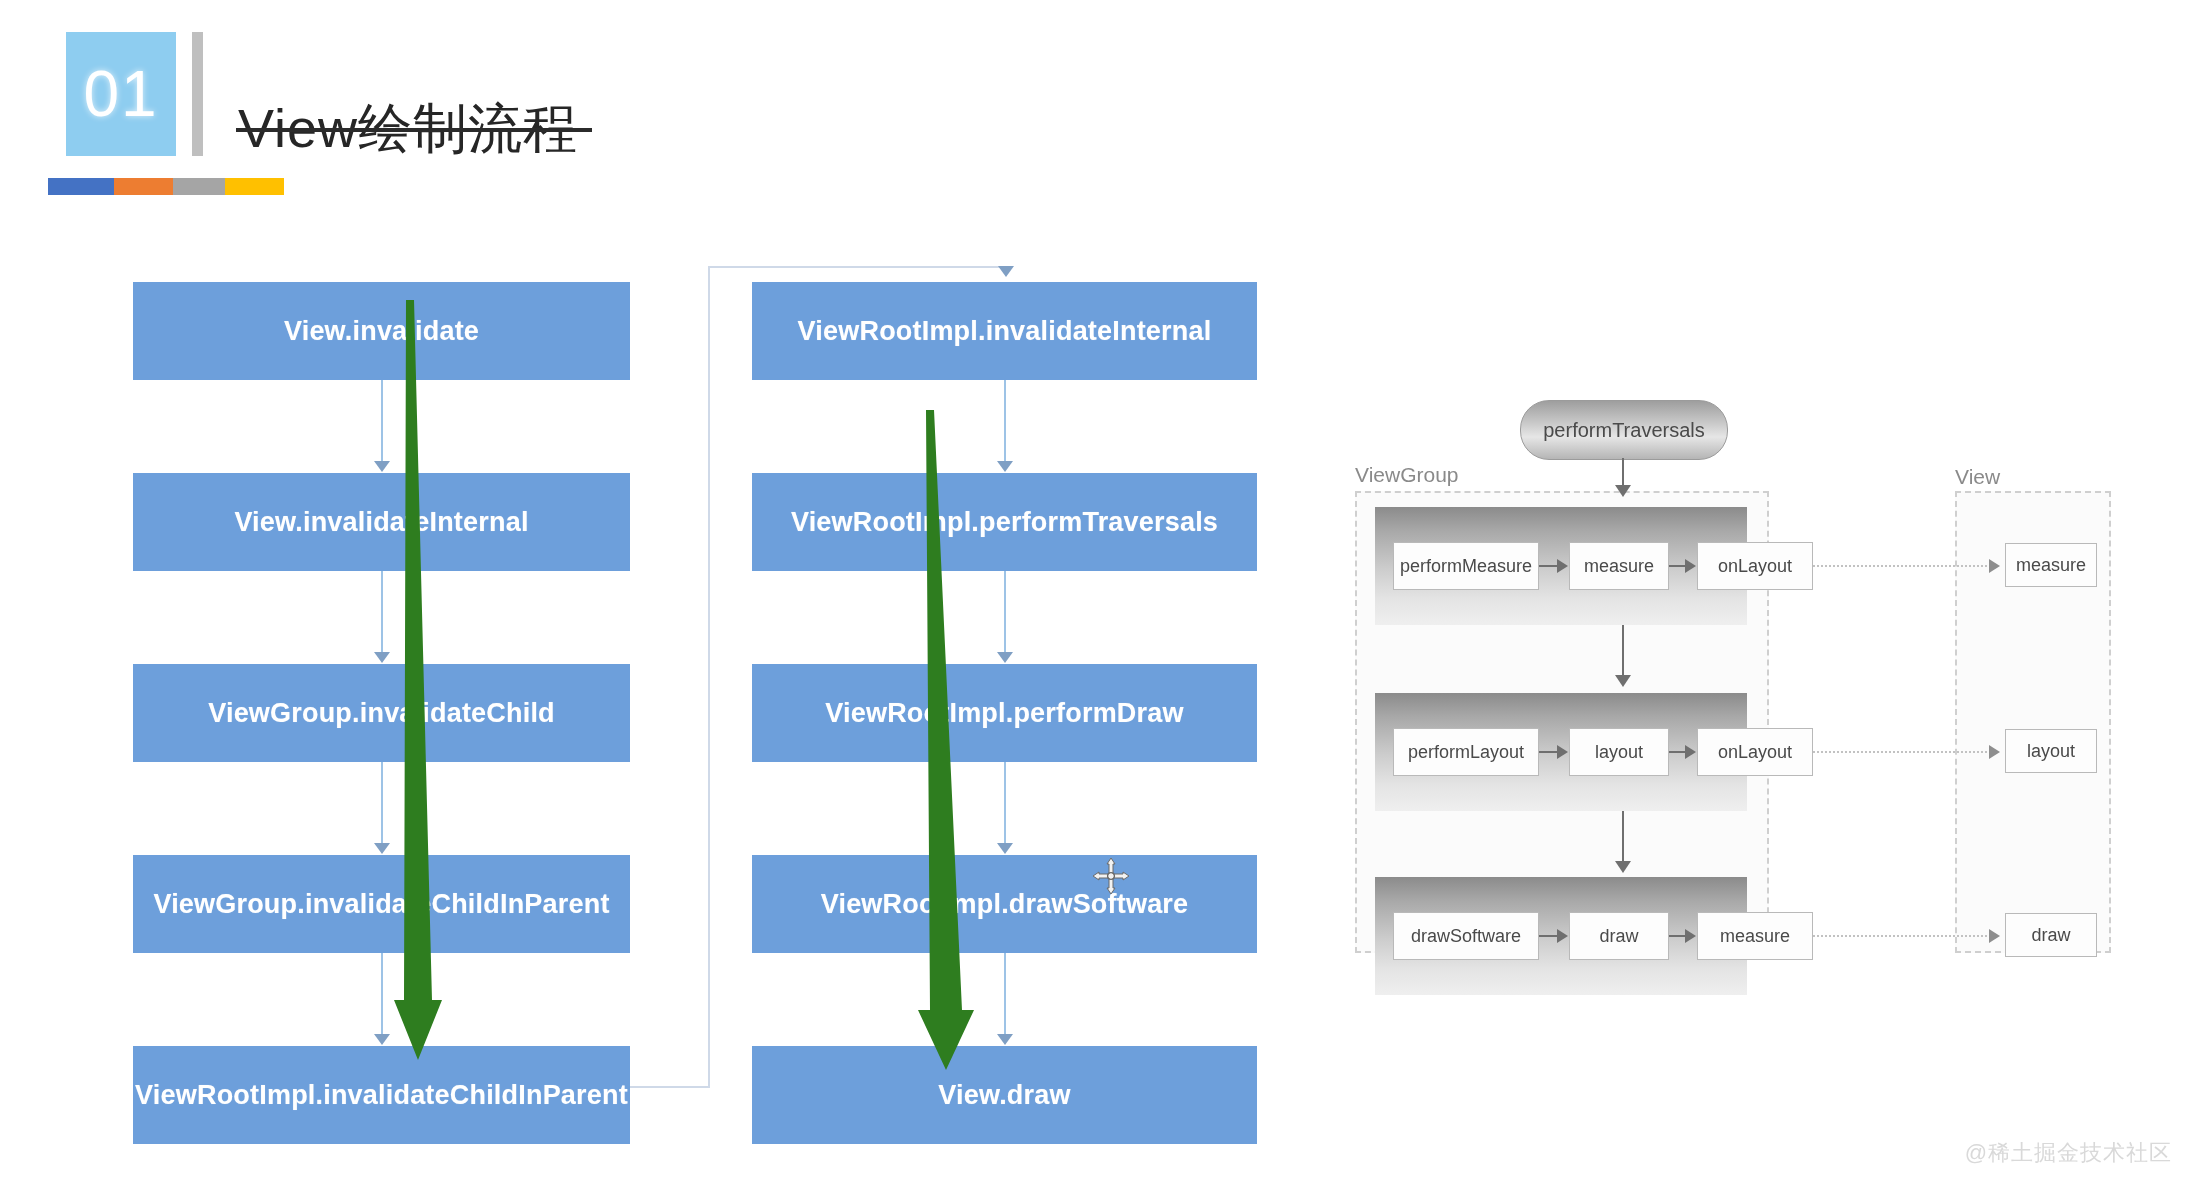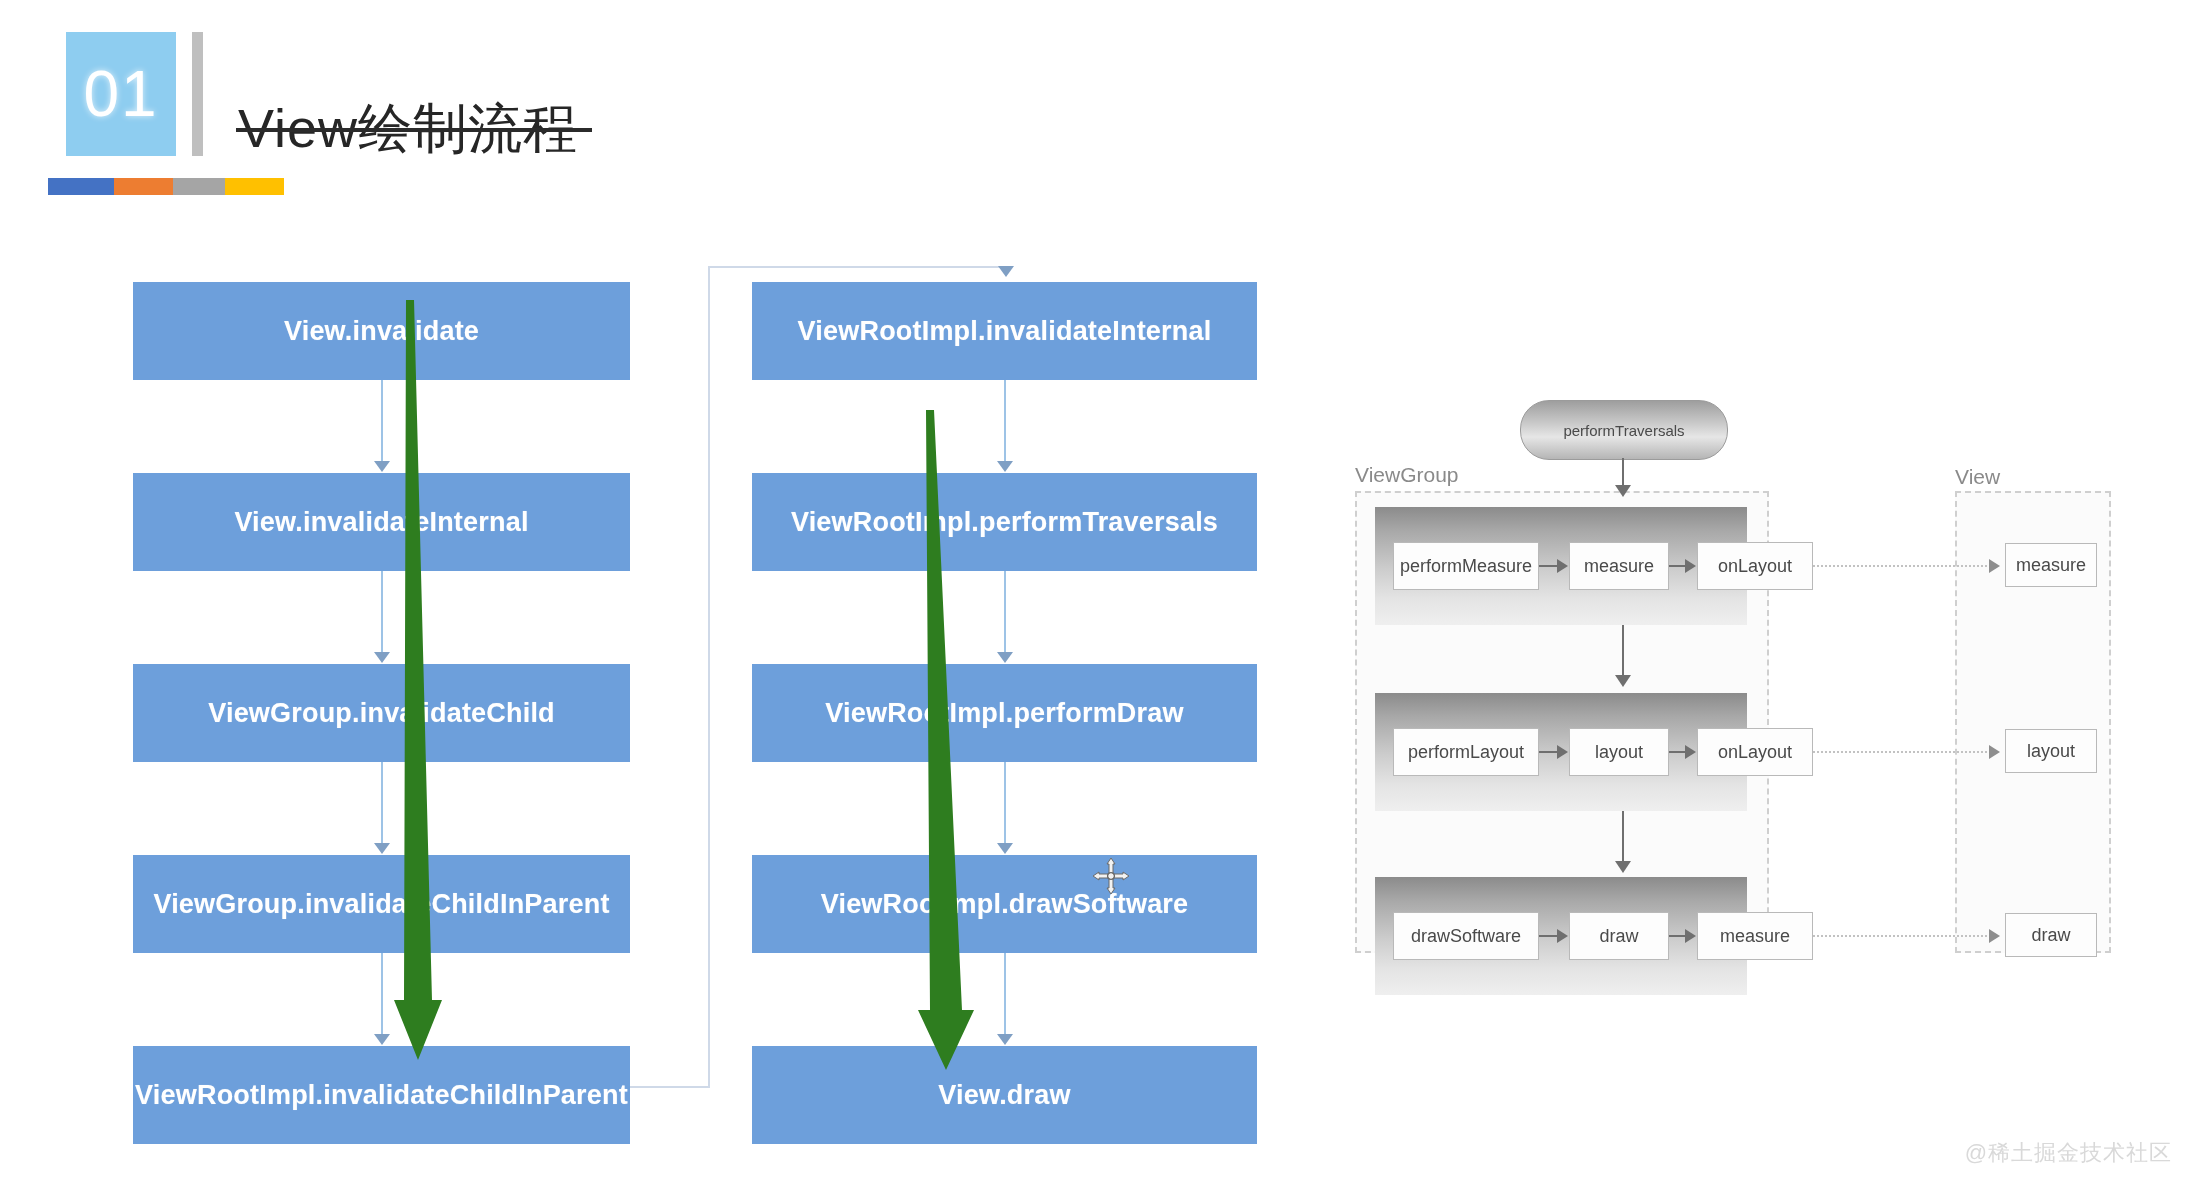--- a/index.html
+++ b/index.html
@@ -129,21 +129,21 @@
     left: 167px;
     top: 5px;
     width: 206px;
     height: 58px;
     border-radius: 29px;
     background: linear-gradient(to bottom, #9e9e9e 0%, #c9c9c9 38%, #e6e6e6 62%, #b5b5b5 100%);
     border: 1px solid #9b9b9b;
     display: flex;
     align-items: center;
     justify-content: center;
-    font-size: 15px;
+    font-size: 20px;
     color: #4a4a4a;
     font-family: "Liberation Sans", sans-serif;
   }
   .ref-grouplabel {
     position: absolute;
     font-size: 21px;
     color: #8a8a8a;
     font-family: "Liberation Sans", sans-serif;
   }
   .ref-dashbox {

